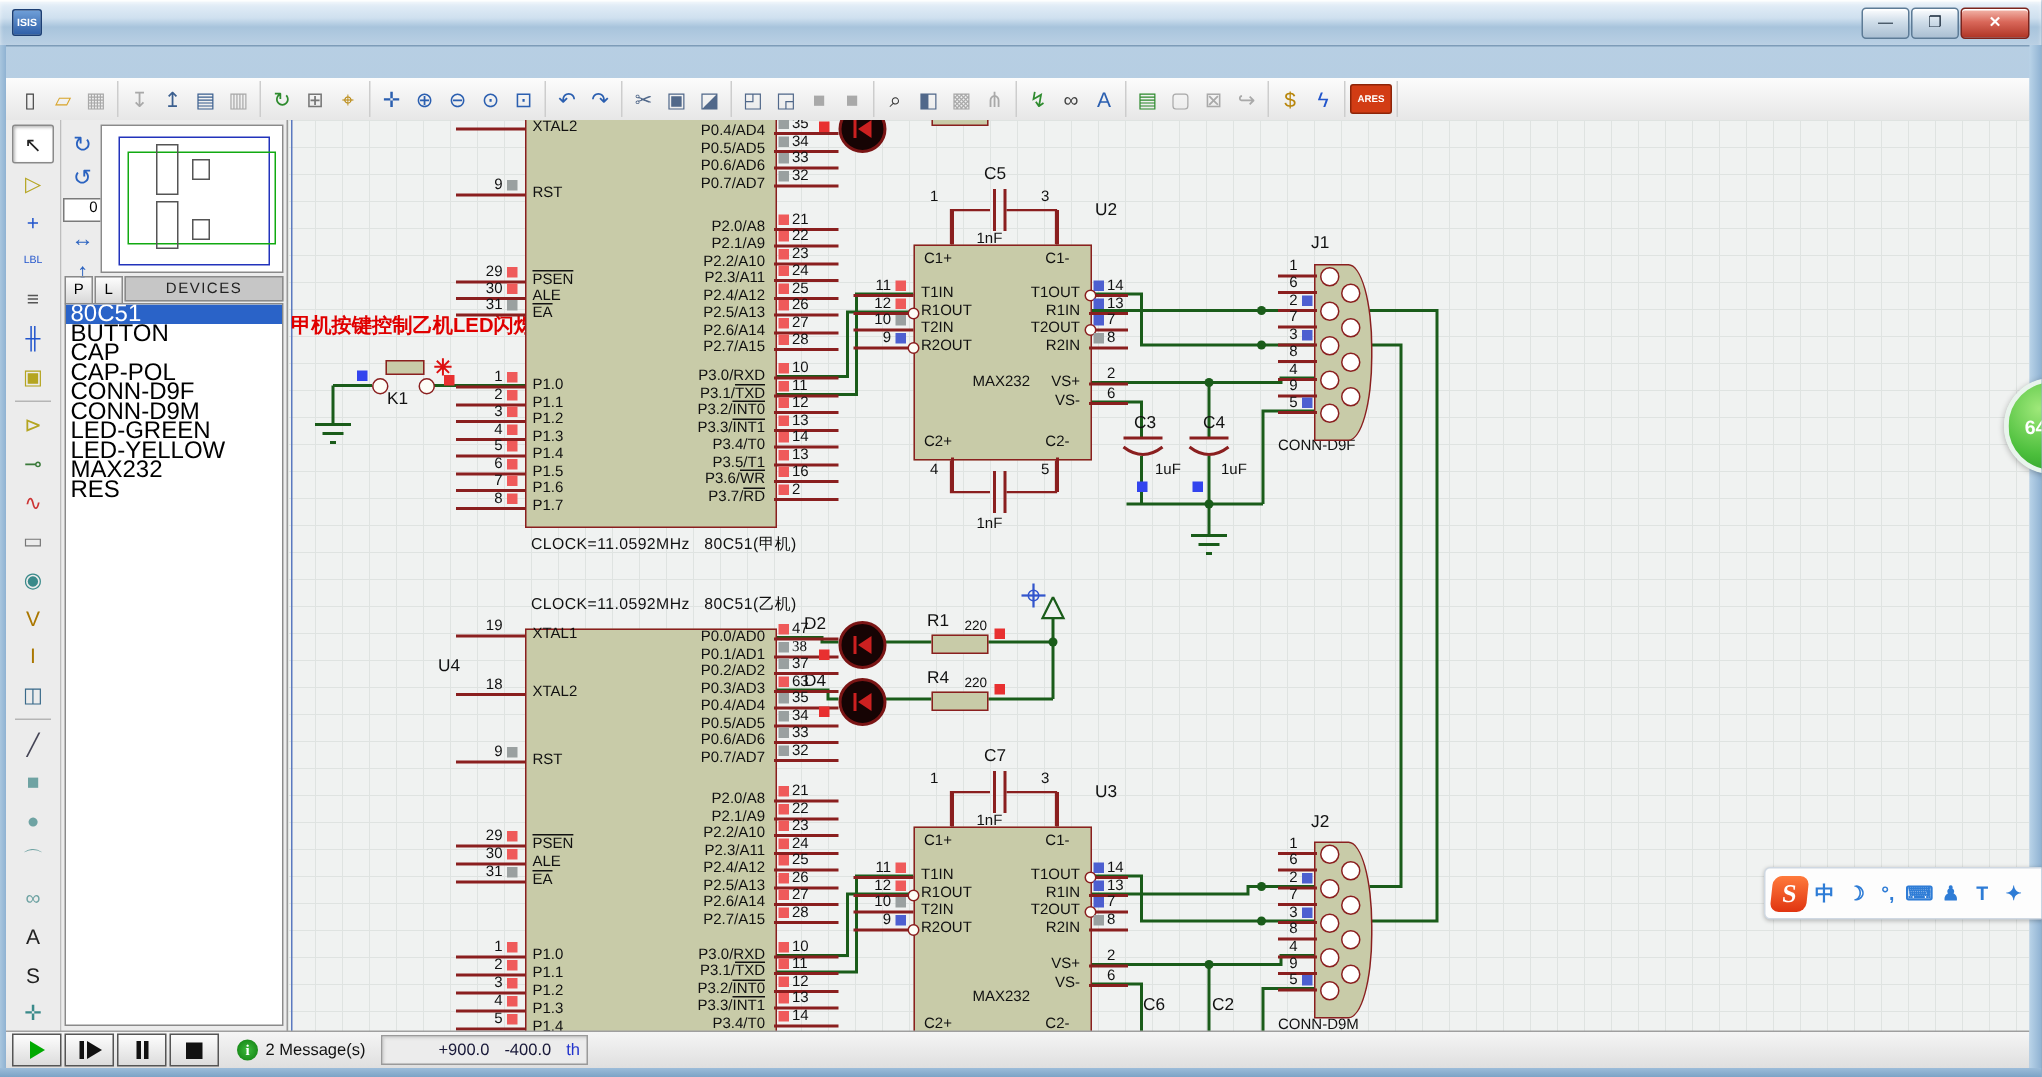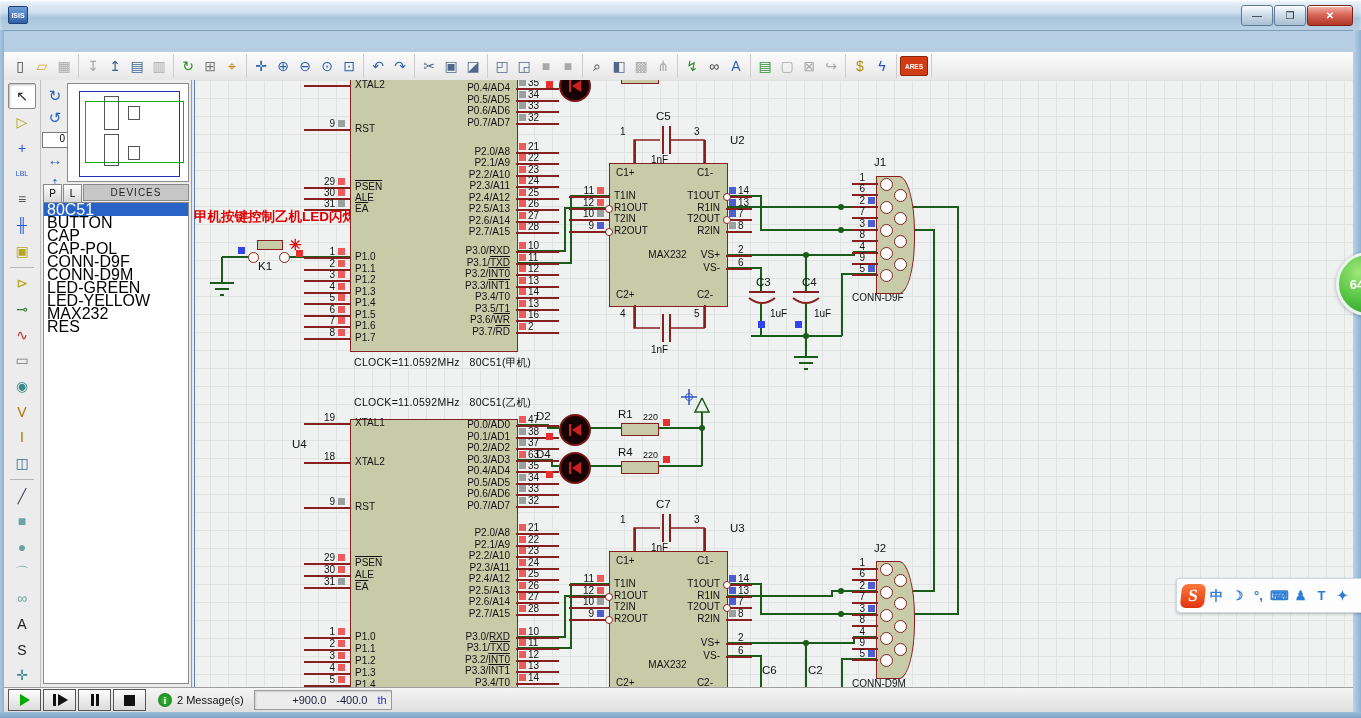--- a/index.html
+++ b/index.html
@@ -529,21 +529,21 @@
         <div class="pname" style="top: 587px; left: 163px;">P1.3</div>
         <div class="stub" style="top: 605px; width: 46px; left: 112px;"></div>
         <div class="pnum2" style="top: 594px; left: 112px; width: 31px; text-align: right;">5</div>
         <div class="state red" style="top: 596px; left: 146px;"></div>
         <div class="pname" style="top: 599px; left: 163px;">P1.4</div>
         <div class="stub" style="top: 345px; width: 43px; left: 324px;"></div>
         <div class="pnum2" style="top: 334px; left: 336px;">47</div>
         <div class="state red" style="top: 336px; left: 327px;"></div>
         <div class="pname" style="top: 339px; left: 232px; width: 86px; text-align: right;">P0.0/AD0</div>
         <div class="stub" style="top: 357px; width: 43px; left: 324px;"></div>
-        <div class="pnum2" style="top: 346px; left: 336px;">38</div>
+        <div class="pnum2" style="top: 346px; left: 336px; font-family: Liberation Serif, serif;">38</div>
         <div class="state gray" style="top: 348px; left: 327px;"></div>
         <div class="pname" style="top: 351px; left: 232px; width: 86px; text-align: right;">P0.1/AD1</div>
         <div class="stub" style="top: 368px; width: 43px; left: 324px;"></div>
         <div class="pnum2" style="top: 357px; left: 336px;">37</div>
         <div class="state gray" style="top: 359px; left: 327px;"></div>
         <div class="pname" style="top: 362px; left: 232px; width: 86px; text-align: right;">P0.2/AD2</div>
         <div class="stub" style="top: 380px; width: 43px; left: 324px;"></div>
         <div class="pnum2" style="top: 369px; left: 336px;">63</div>
         <div class="state red" style="top: 371px; left: 327px;"></div>
         <div class="pname" style="top: 374px; left: 232px; width: 86px; text-align: right;">P0.3/AD3</div>

